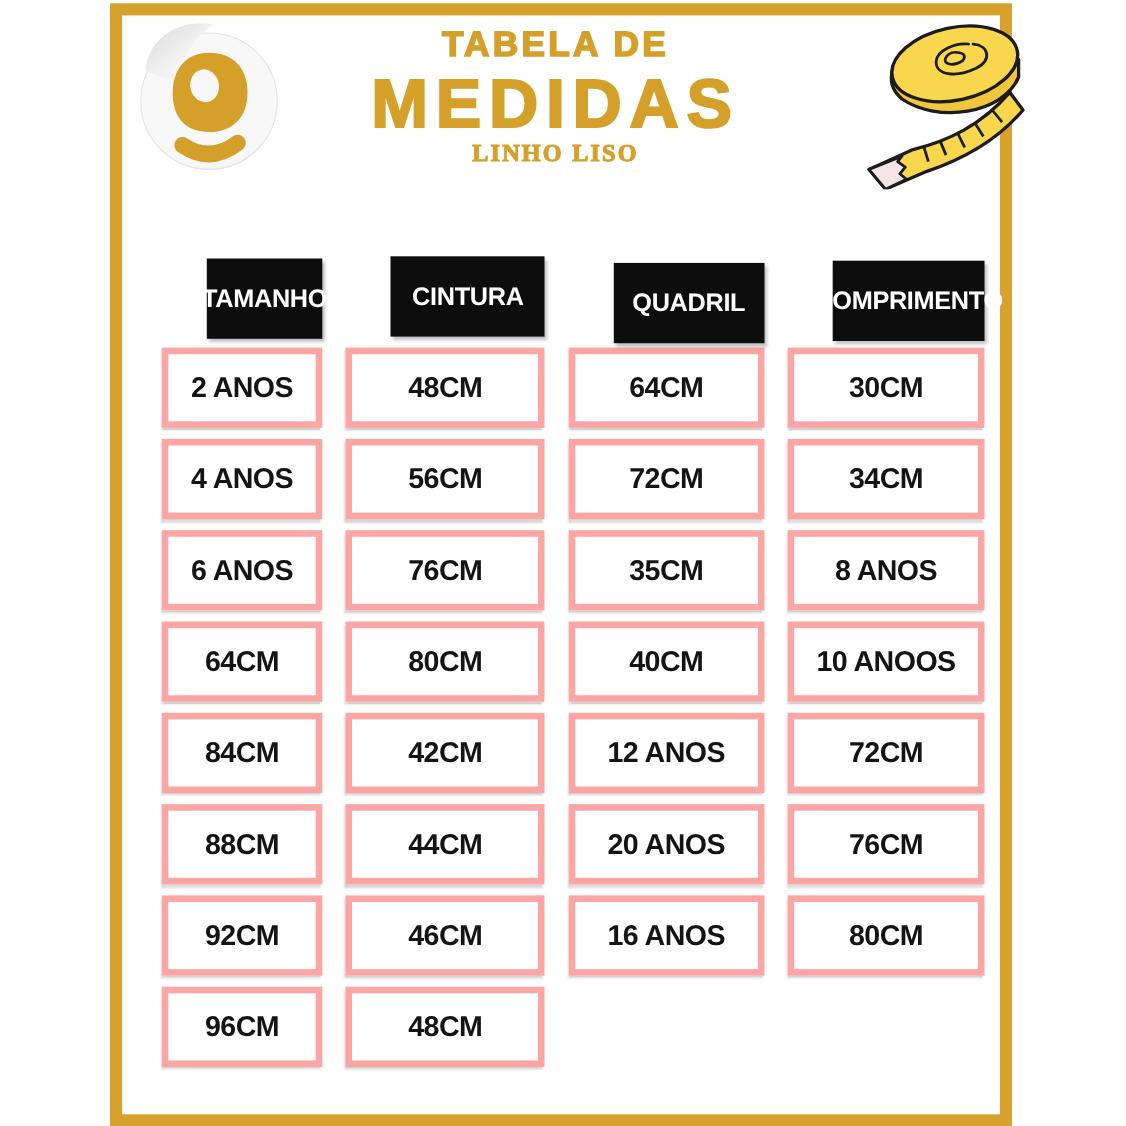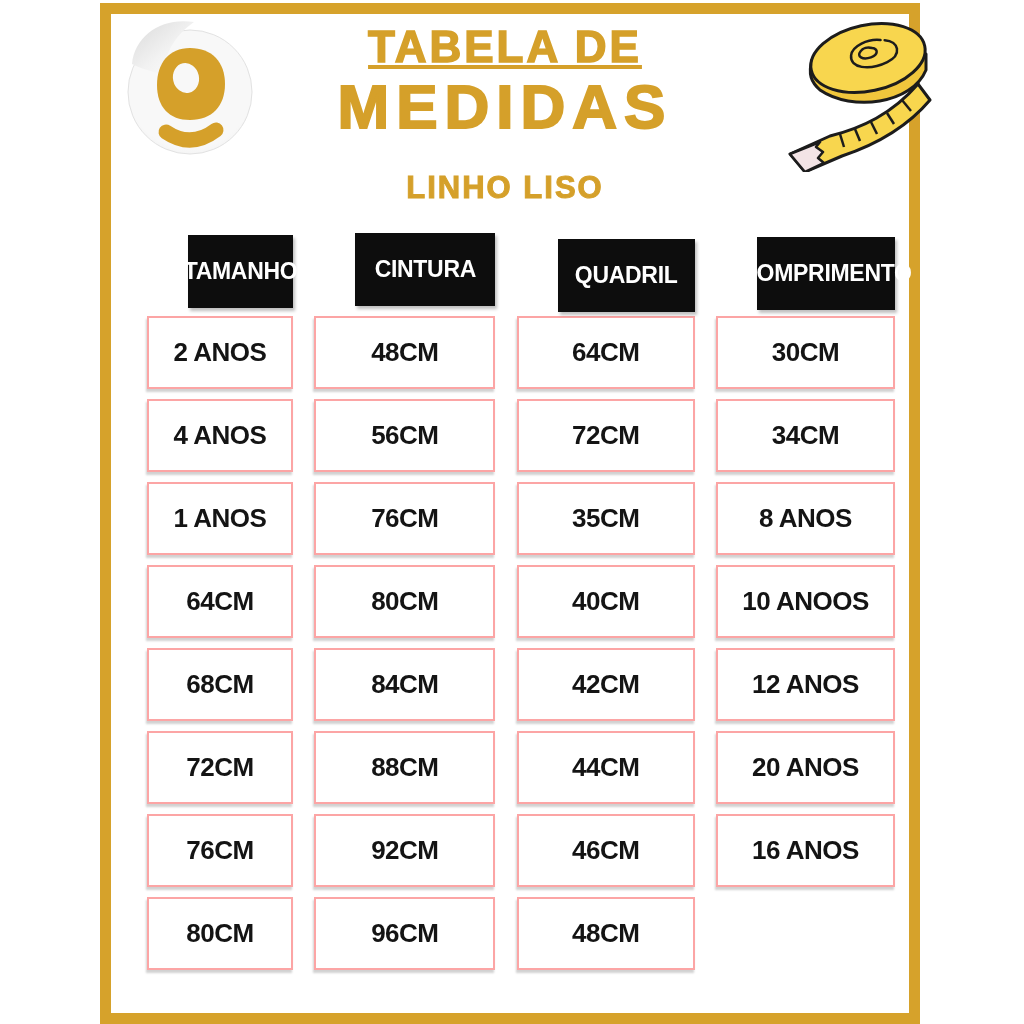--- a/index.html
+++ b/index.html
@@ -14,29 +14,29 @@
     border:11px solid #D6A22B;box-sizing:border-box;
   }
   
   .logo{position:absolute;left:122px;top:12px;width:134px;height:148px;}
   
   .title-block{
     position:absolute;left:280px;top:24px;width:450px;text-align:center;
     color:#D5A02A;font-weight:bold;
   }
   .title1{
-    font-size:44px;letter-spacing:3px;line-height:1.05;text-decoration:underline;
+    font-size:32px;letter-spacing:3px;line-height:1.05;
     -webkit-text-stroke:1.5px #D5A02A;
   }
   .title2{
     font-size:62px;letter-spacing:7px;line-height:1.0;margin-top:6px;
     -webkit-text-stroke:2px #D5A02A;
   }
   .subtitle{
-    font-size:31px;letter-spacing:2px;margin-top:32px;
+    font-size:22px;letter-spacing:2px;font-family:Liberation Serif, serif;
     -webkit-text-stroke:1px #D5A02A;
   }
   
   .tape{position:absolute;left:760px;top:14px;width:202px;height:158px;}
   
   .size-table{
     position:absolute;left:147px;top:233px;width:748px;
     display:grid;
     grid-template-columns:146px 181px 178px 179px;
     justify-content:space-between;
@@ -48,21 +48,21 @@
     display:flex;align-items:center;justify-content:center;
     font-weight:bold;font-size:23px;letter-spacing:-0.3px;
     box-shadow:2px 3px 3px rgba(0,0,0,.25);
     margin-left:41px;
   }
   .th.c0{transform:translateY(2px);}
   .th.c1{transform:translateY(0px);}
   .th.c2{transform:translateY(6px);}
   .th.c3{transform:translateY(4px);}
   .td{
-    background:#ffffff;border:2px solid #fca5a5;box-sizing:border-box;
+    background:#ffffff;border:6px solid #fca5a5;box-sizing:border-box;
     display:flex;align-items:center;justify-content:center;
     font-weight:bold;font-size:26px;letter-spacing:-0.5px;color:#141414;
     box-shadow:-1px 3px 2px rgba(0,0,0,.18);
   }
 </style>
 </head>
 <body>
 
 <div class="frame"></div>
 
@@ -124,29 +124,28 @@
   <div class="th c3">COMPRIMENTO</div>
 
 <div class="td c0">2 ANOS</div>
     <div class="td c1">48CM</div>
     <div class="td c2">64CM</div>
     <div class="td c3">30CM</div>
     <div class="td c0">4 ANOS</div>
     <div class="td c1">56CM</div>
     <div class="td c2">72CM</div>
     <div class="td c3">34CM</div>
-    <div class="td c0">1 ANOS</div>
+    <div class="td c0">6 ANOS</div>
     <div class="td c2">76CM</div>
     <div class="td c3">35CM</div>
     <div class="td c0">8 ANOS</div>
     <div class="td c1">64CM</div>
     <div class="td c2">80CM</div>
     <div class="td c3">40CM</div>
     <div class="td c0">10 ANOOS</div>
-    <div class="td c1">68CM</div>
     <div class="td c2">84CM</div>
     <div class="td c3">42CM</div>
     <div class="td c0">12 ANOS</div>
     <div class="td c1">72CM</div>
     <div class="td c2">88CM</div>
     <div class="td c3">44CM</div>
     <div class="td c0">20 ANOS</div>
     <div class="td c1">76CM</div>
     <div class="td c2">92CM</div>
     <div class="td c3">46CM</div>

